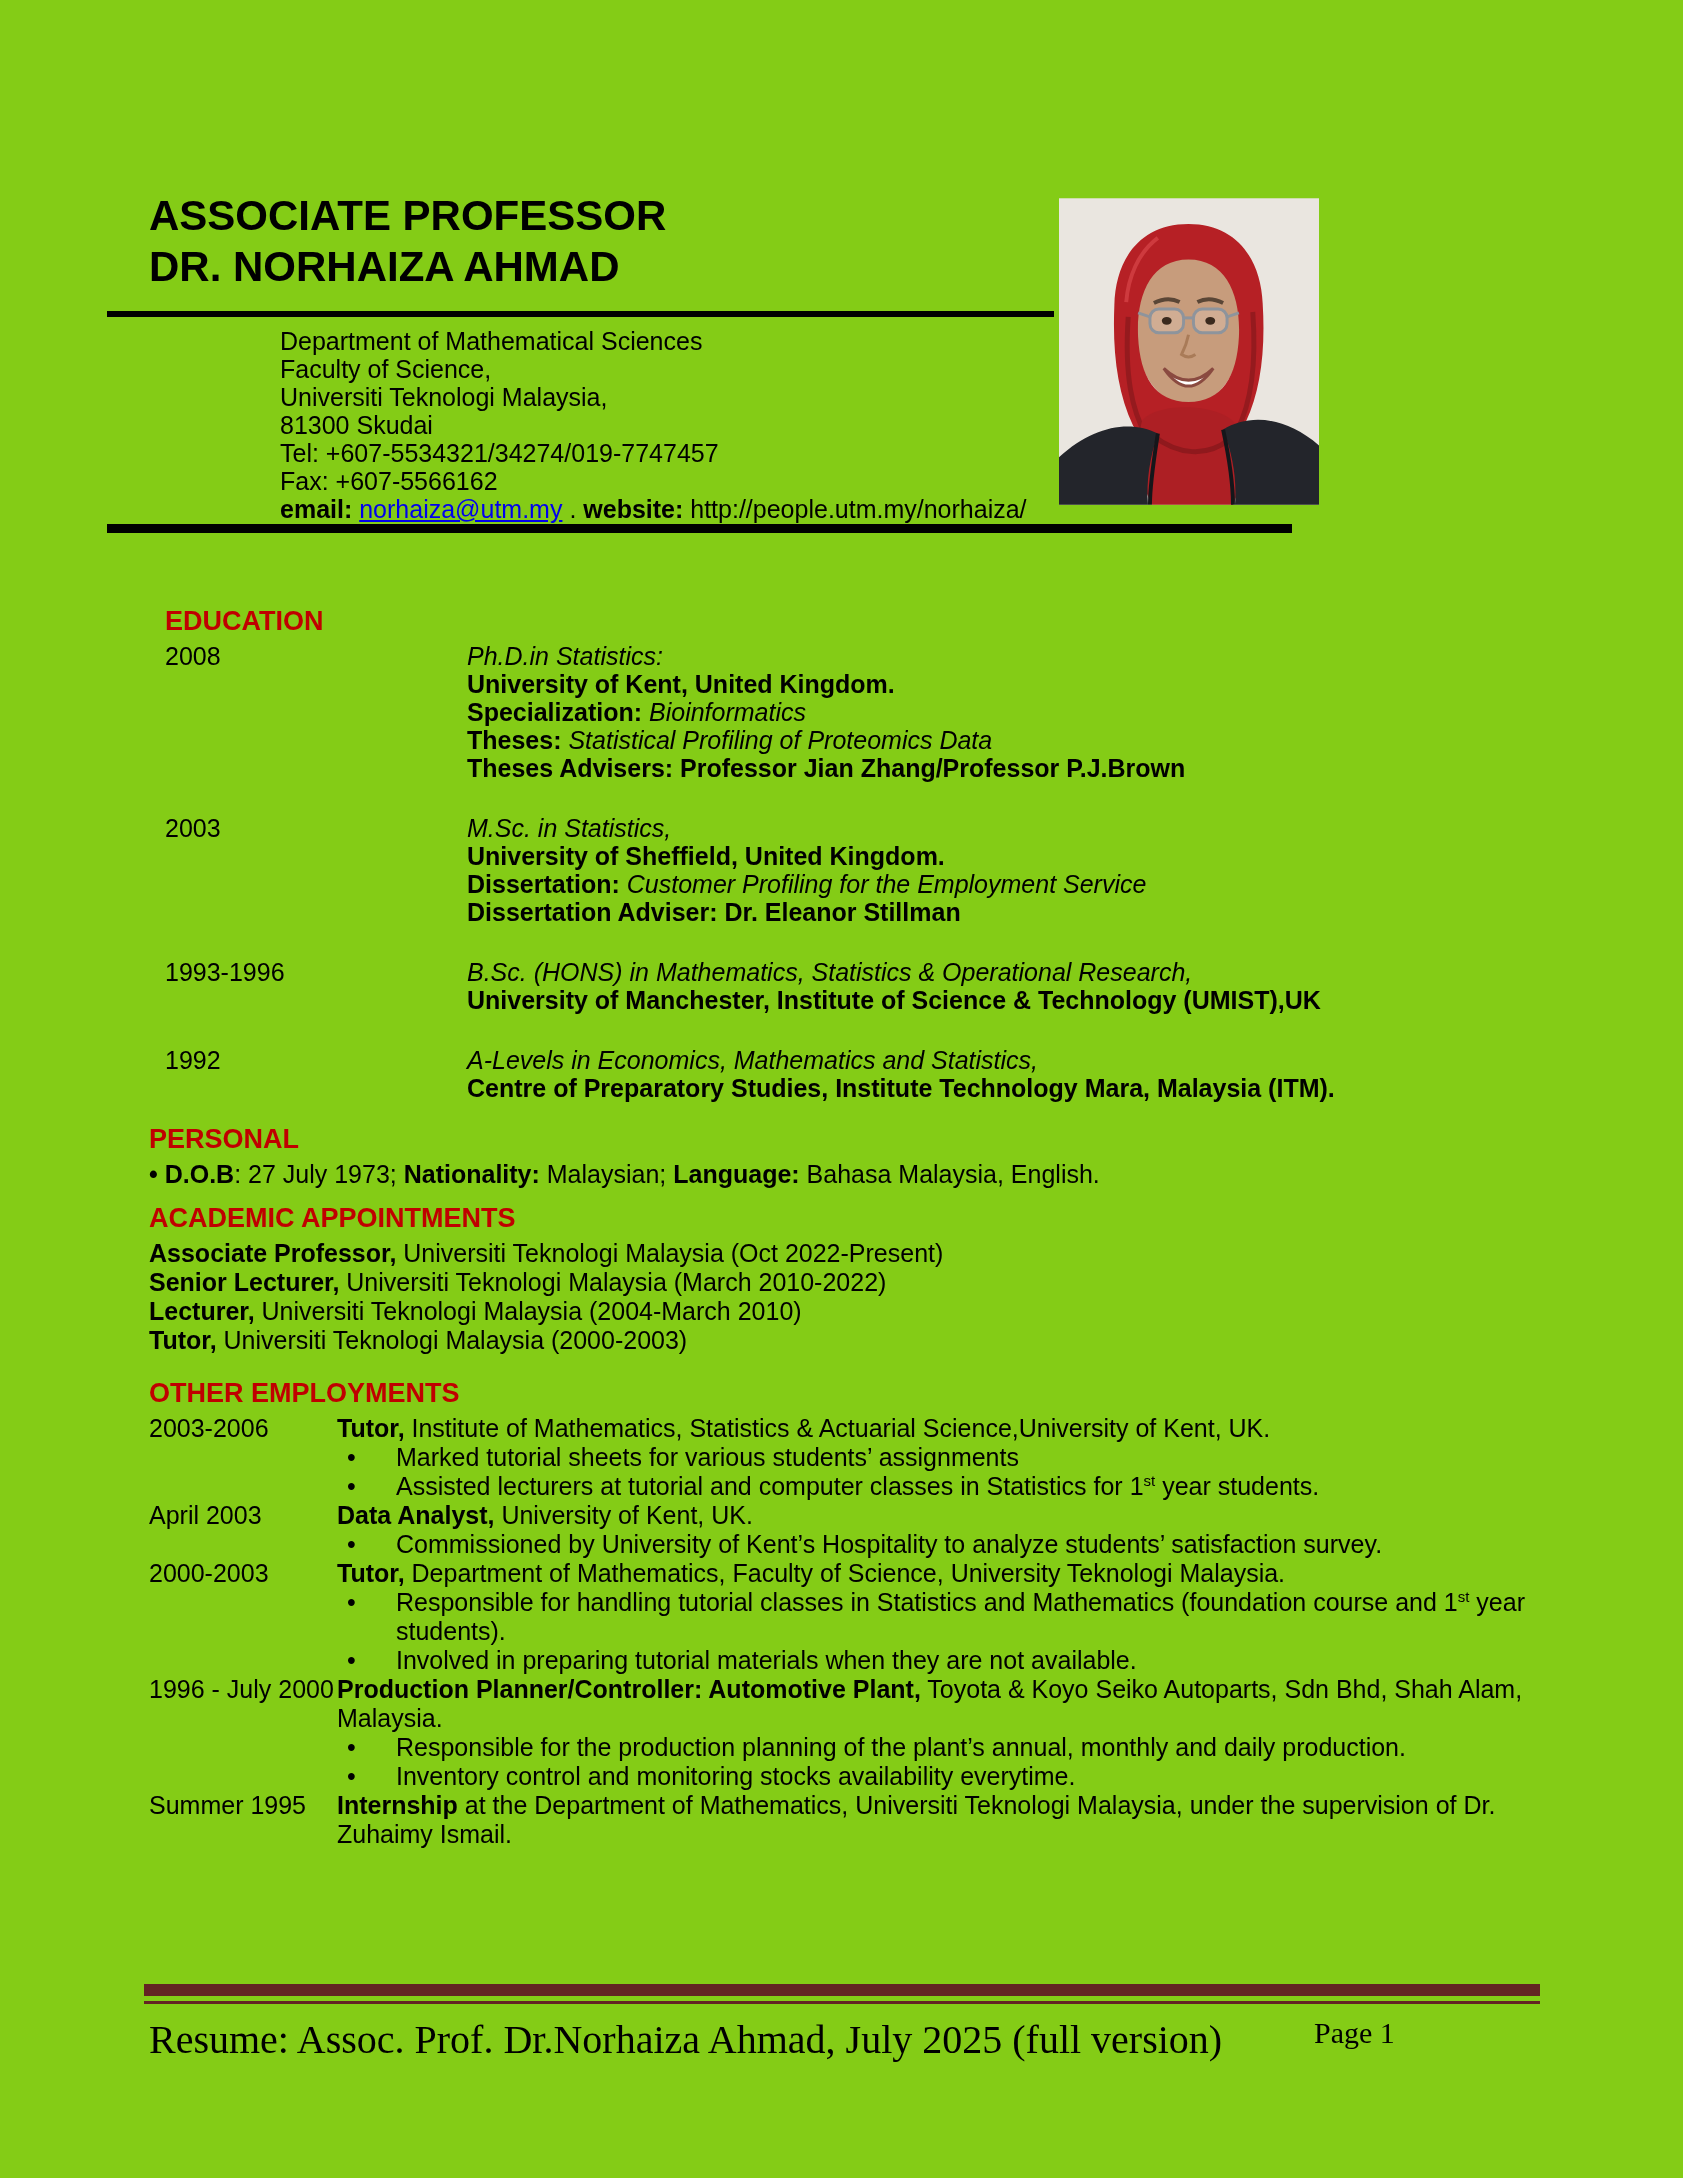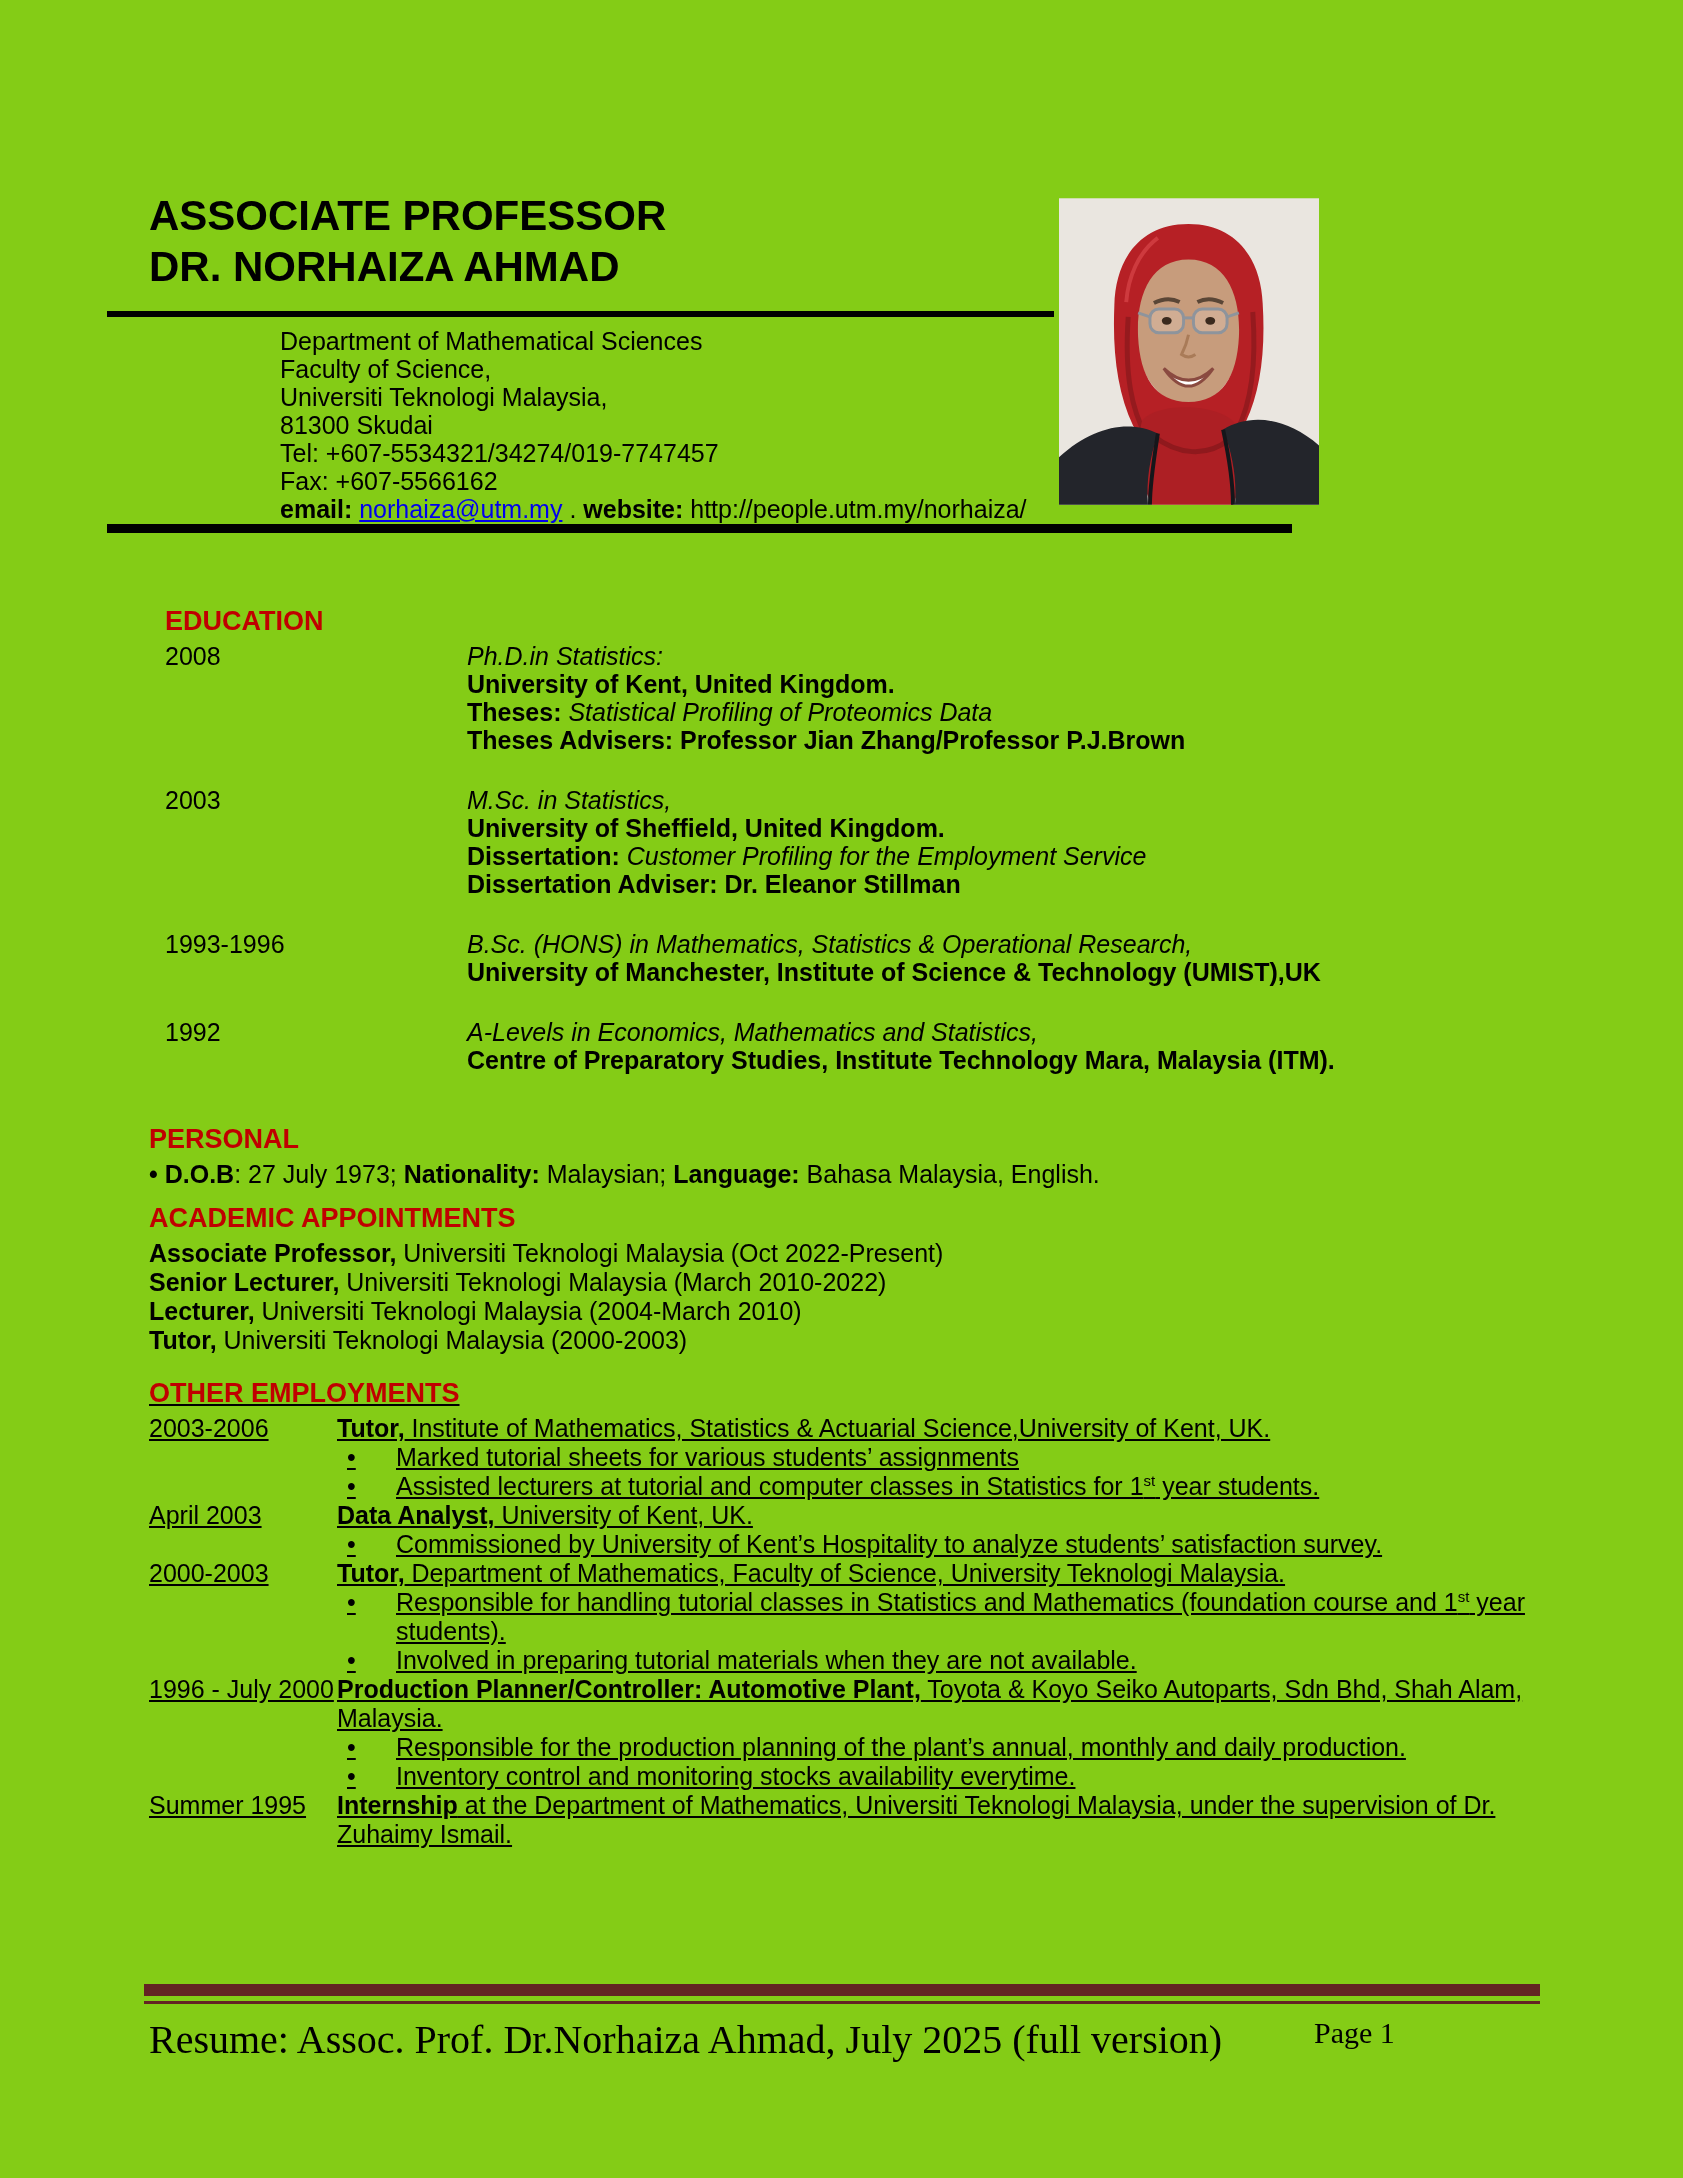--- a/index.html
+++ b/index.html
@@ -14,21 +14,21 @@
   #contact-block a{color:#0000EE;text-decoration:underline;}
   #big-rule{position:absolute;left:107px;top:524px;width:1185px;height:9px;background:#000;}
   
   #photo{position:absolute;left:1059px;top:198px;width:260px;height:307px;}
   
   .section{position:absolute;left:149px;width:1386px;font-size:25px;line-height:28px;}
   .section h2{font-size:27px;line-height:34px;margin:0 0 4px 0;color:#C00000;font-weight:bold;}
   #sec-education{top:604px;margin-left:16px;}
   #sec-personal{top:1122px;}
   #sec-academic{top:1201px;}
-  #sec-other{top:1376px;width:1388px;line-height:29px;text-decoration:underline;}
+  #sec-other{top:1376px;width:1388px;line-height:29px;}
   
   .edrow{display:flex;margin-bottom:32px;}
   .edrow .yr{width:302px;flex:none;}
   .edrow .desc{flex:1;}
   
   .acad-line{line-height:29px;}
   
   .erow{display:flex;}
   .erow .period{width:188px;flex:none;}
   .erow .econtent{flex:1;}
@@ -104,20 +104,21 @@
   <div id="big-rule"></div>
 
   <div id="sec-education" class="section">
     <h2>EDUCATION</h2>
 
     <div class="edrow">
       <div class="yr">2008</div>
       <div class="desc">
         <div><span class="it">Ph.D.in Statistics:</span></div>
         <div><span class="bd">University of Kent, United Kingdom.</span></div>
+        <div><span class="bd">Specialization:</span><span class="it"> Bioinformatics</span></div>
         <div><span class="bd">Theses:</span><span class="it"> Statistical Profiling of Proteomics Data</span></div>
         <div><span class="bd">Theses Advisers: Professor Jian Zhang/Professor P.J.Brown</span></div>
       </div>
     </div>
 
     <div class="edrow">
       <div class="yr">2003</div>
       <div class="desc">
         <div><span class="it">M.Sc. in Statistics,</span></div>
         <div><span class="bd">University of Sheffield, United Kingdom.</span></div>

